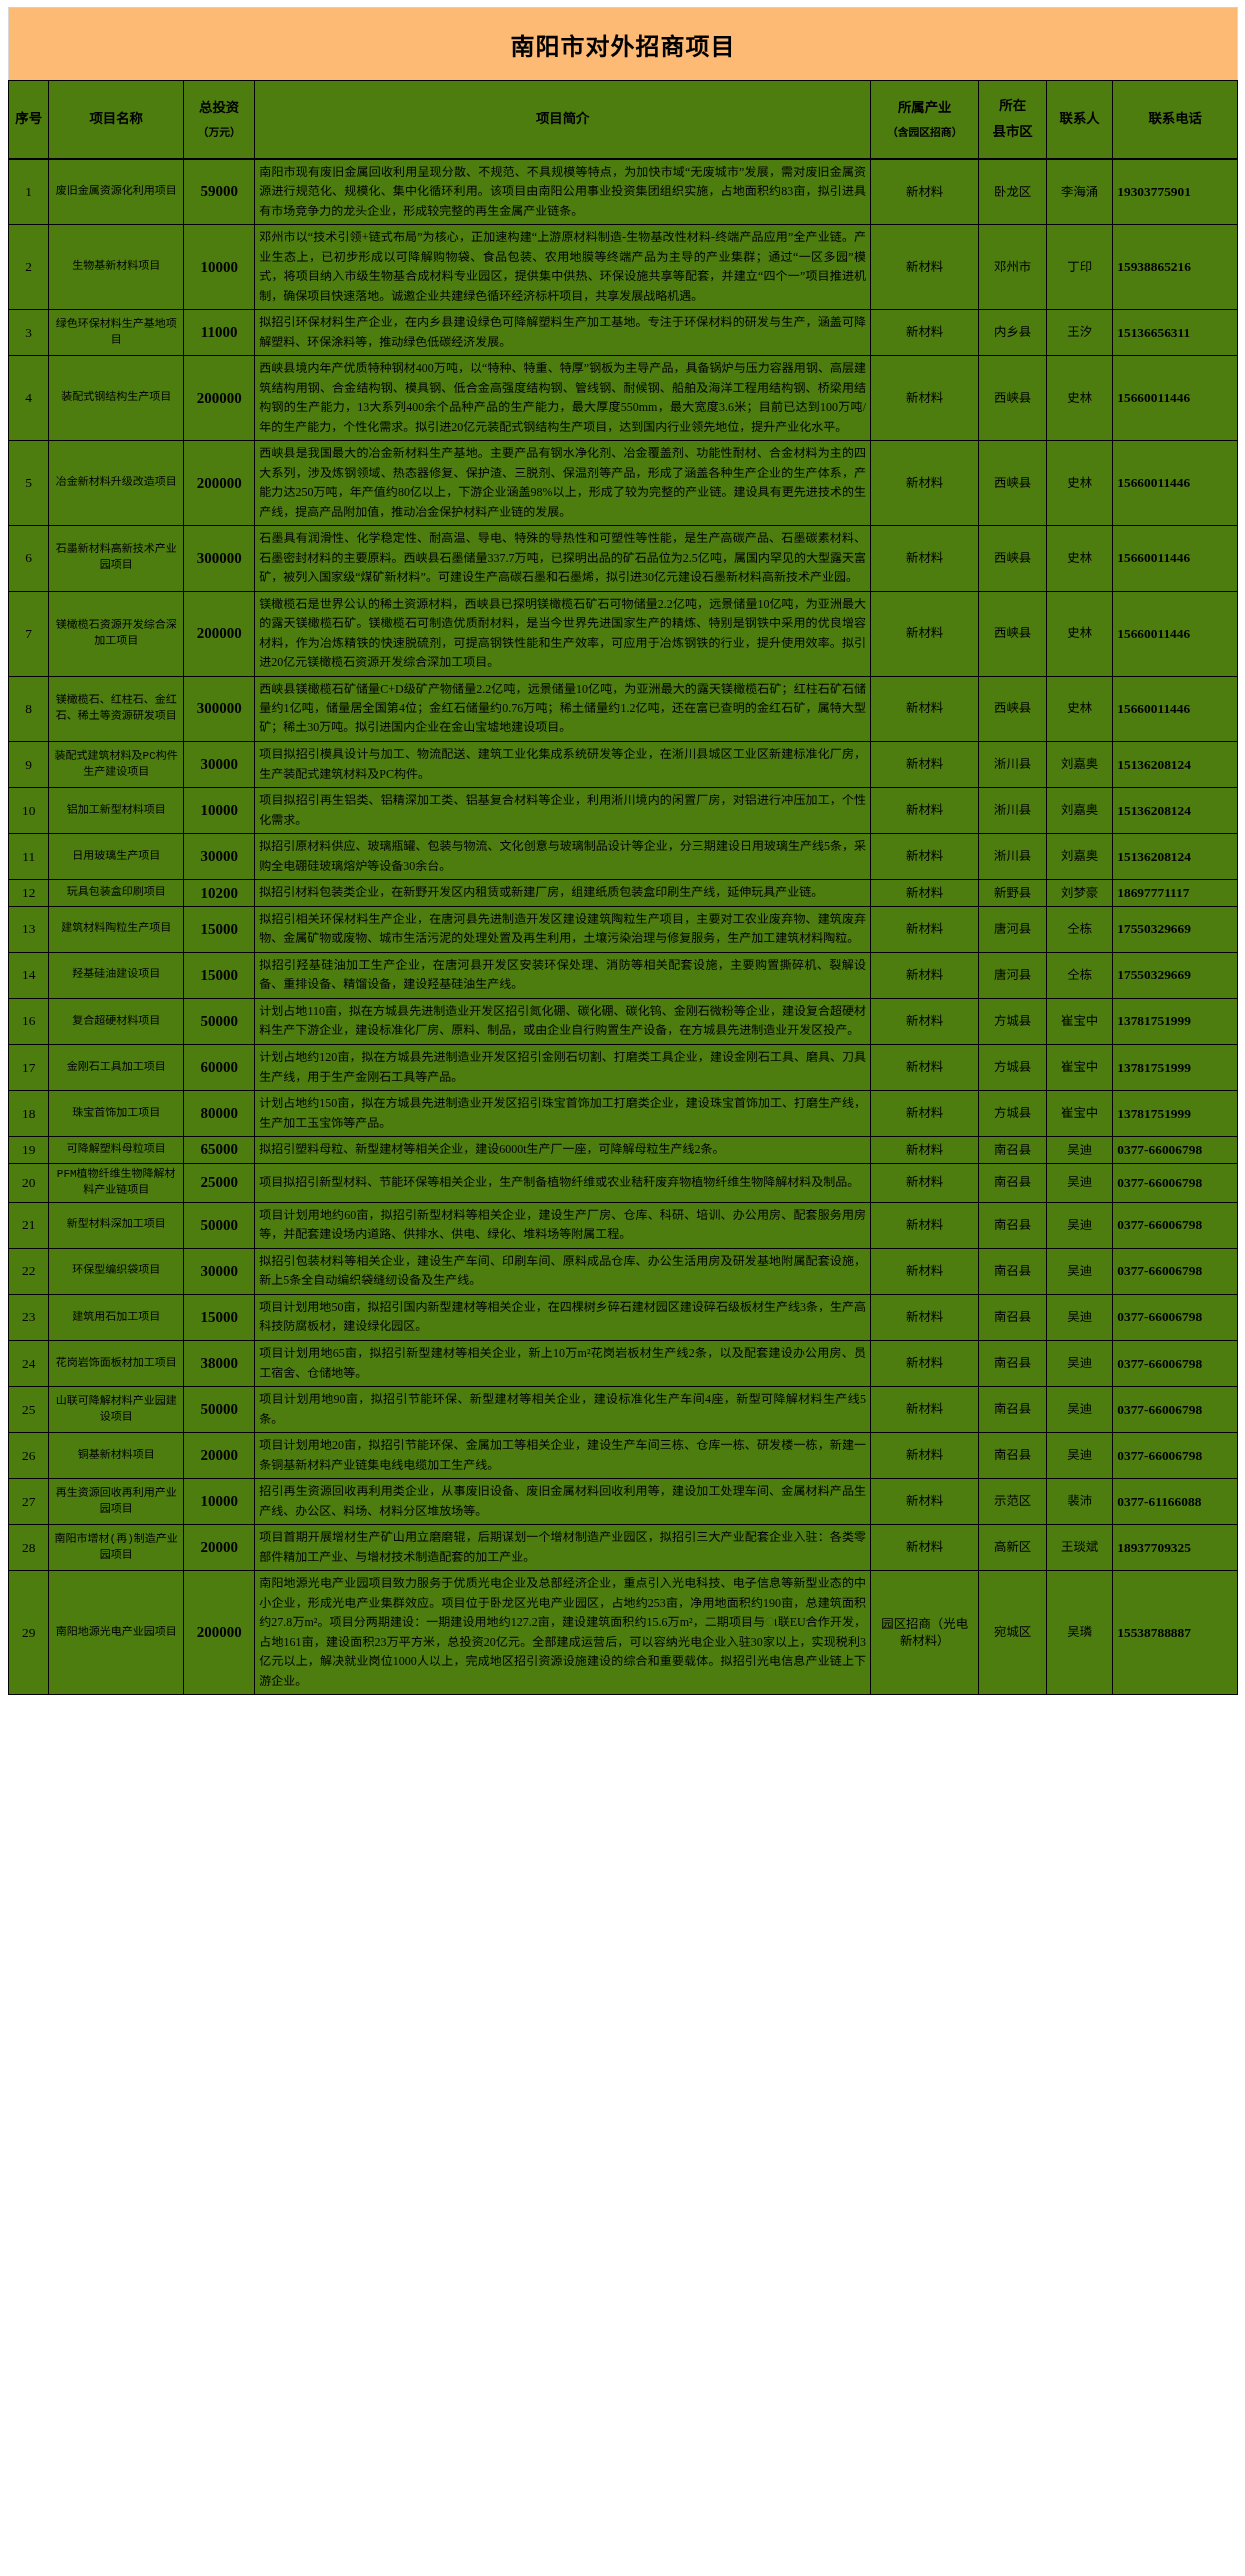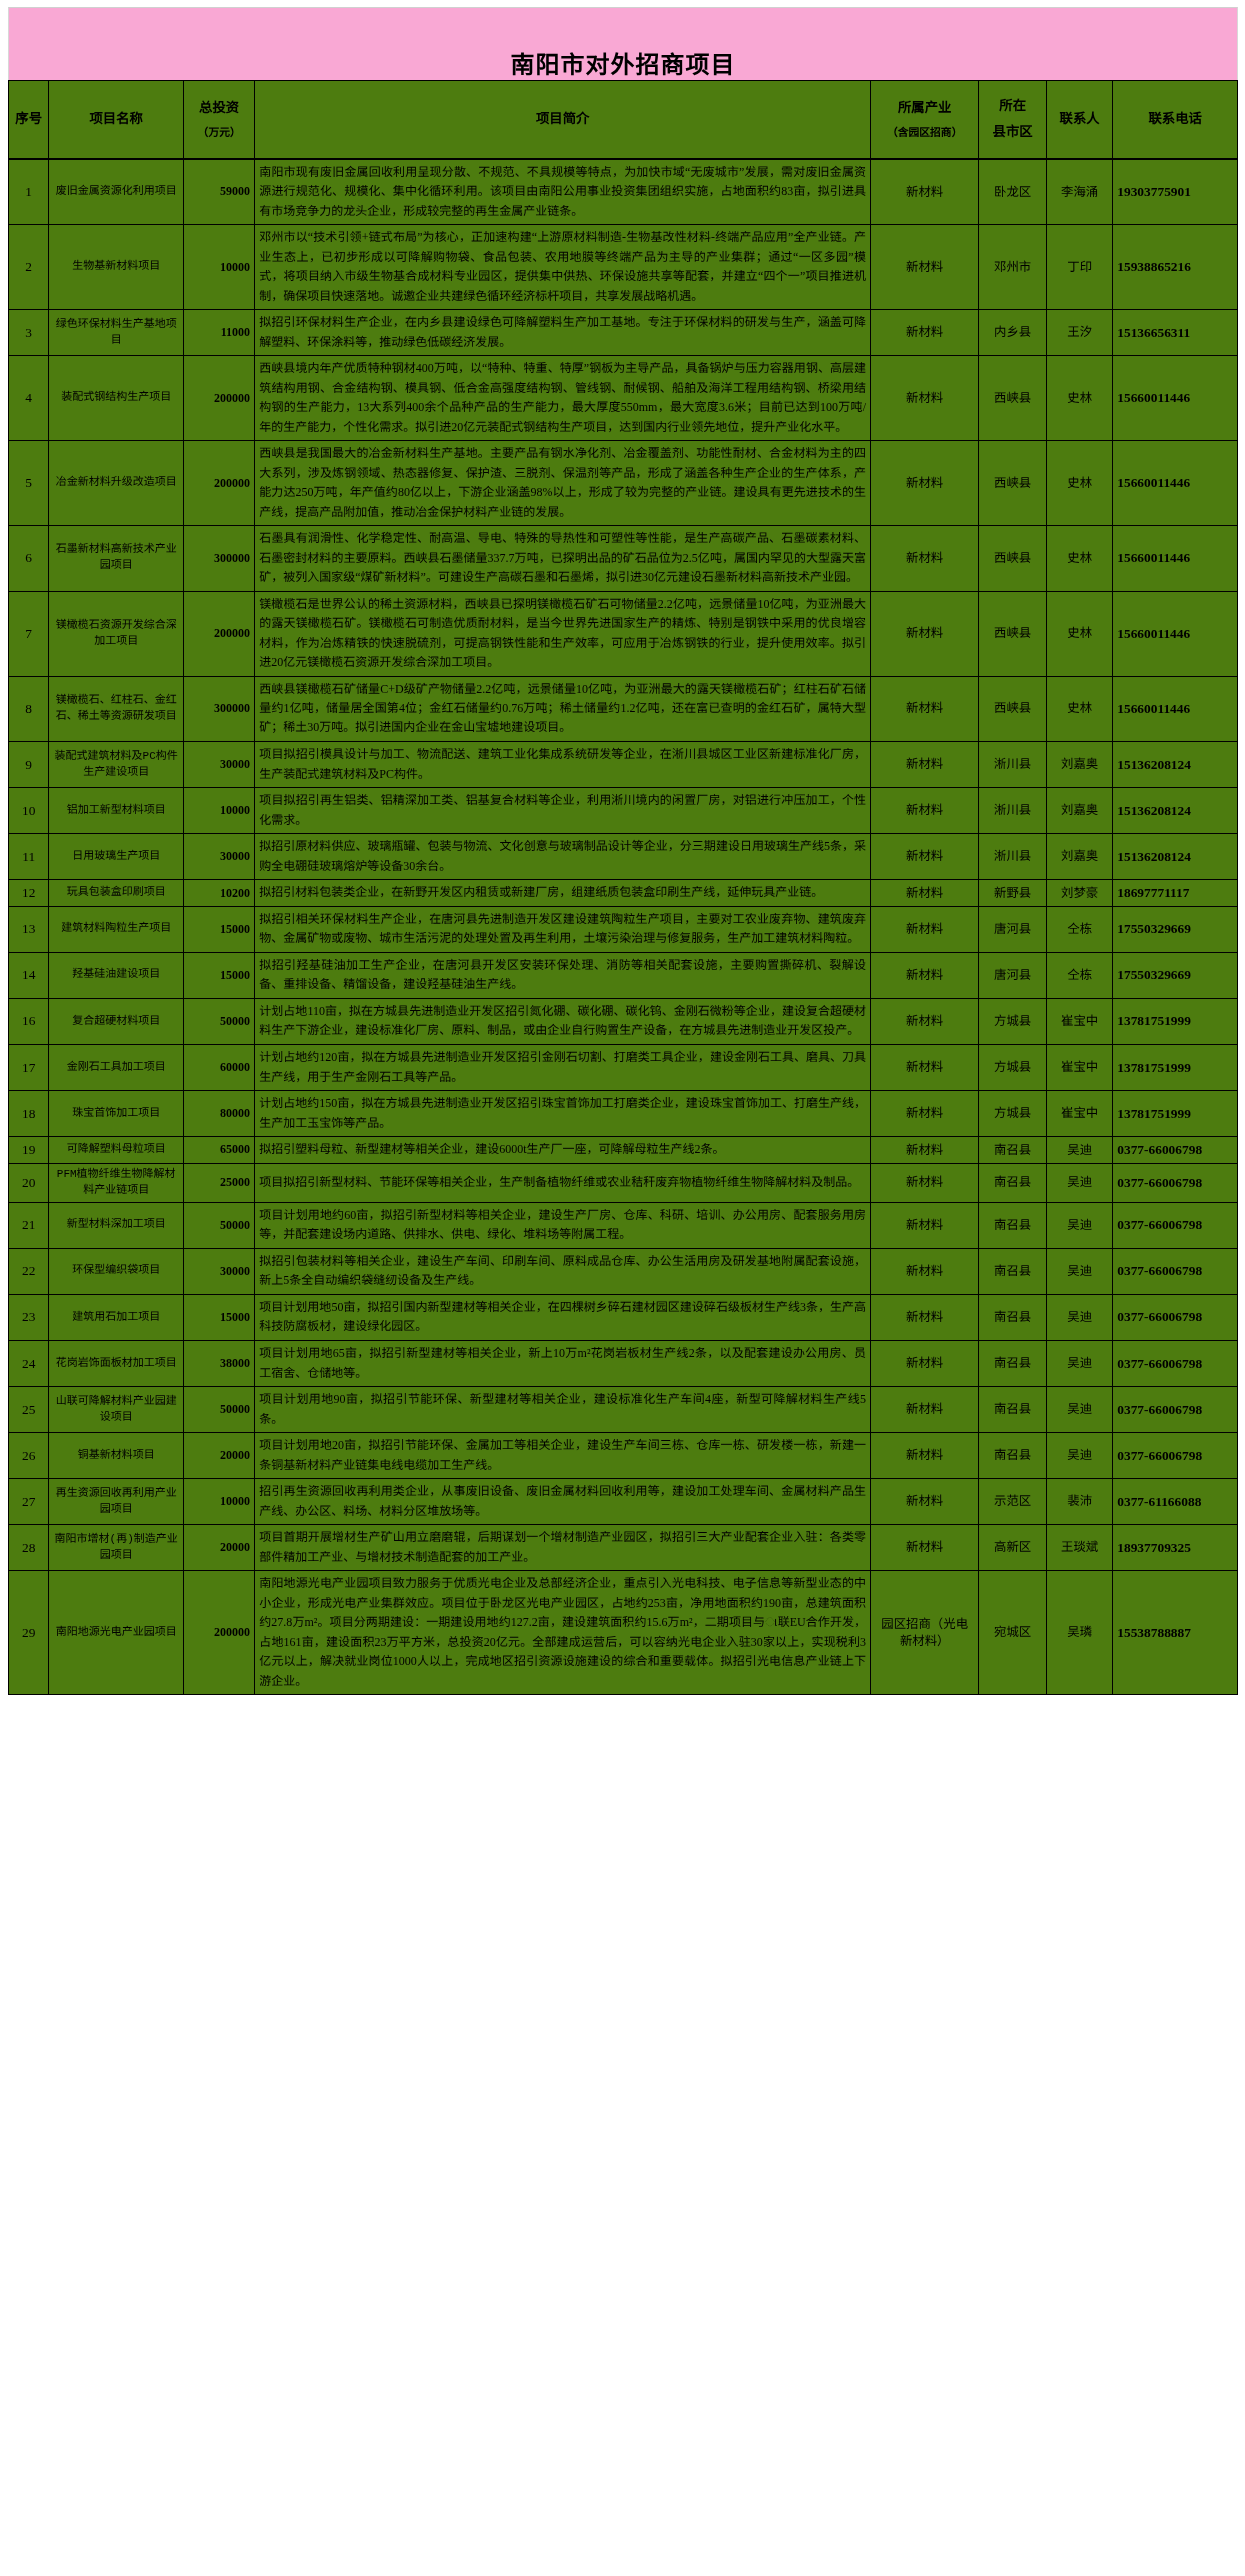--- a/index.html
+++ b/index.html
@@ -22,23 +22,23 @@
   .doc-frame {
     margin: 7.2px 8.2px 0 8.2px;
     border-top: 1.5px solid #d0d0d0;
     border-left: 1px solid #d8d8d8;
     border-right: 1px solid #d8d8d8;
     box-sizing: border-box;
   }
   .title-band {
     height: 72px;
     display: flex;
-    align-items: flex-end;
+    align-items: center;
     justify-content: center;
-    background: #f9a8d4;
+    background: #fdba74;
   }
   .doc-title {
     font-family: "Liberation Sans", "DejaVu Sans", sans-serif;
     font-weight: bold;
     font-size: 24px;
     letter-spacing: 1px;
     color: #000000;
     white-space: nowrap;
   }
   table.main {
@@ -83,22 +83,22 @@
     font-size: 13.4px;
     font-family: "Liberation Serif", "DejaVu Serif", serif;
   }
   td.cell-name {
     text-align: center;
     font-size: 11px;
     line-height: 1.45;
     font-family: Liberation Mono, monospace;
   }
   td.cell-amt {
-    text-align: right;
-    font-size: 12px;
+    text-align: center;
+    font-size: 15px;
     font-weight: bold;
     font-family: "Liberation Serif", "DejaVu Serif", serif;
   }
   td.cell-desc {
     text-align: justify;
     text-justify: inter-character;
     font-size: 12px;
     line-height: 1.62;
     padding: 5.2px 6.2px;
     font-family: "Liberation Serif", "DejaVu Serif", serif;

